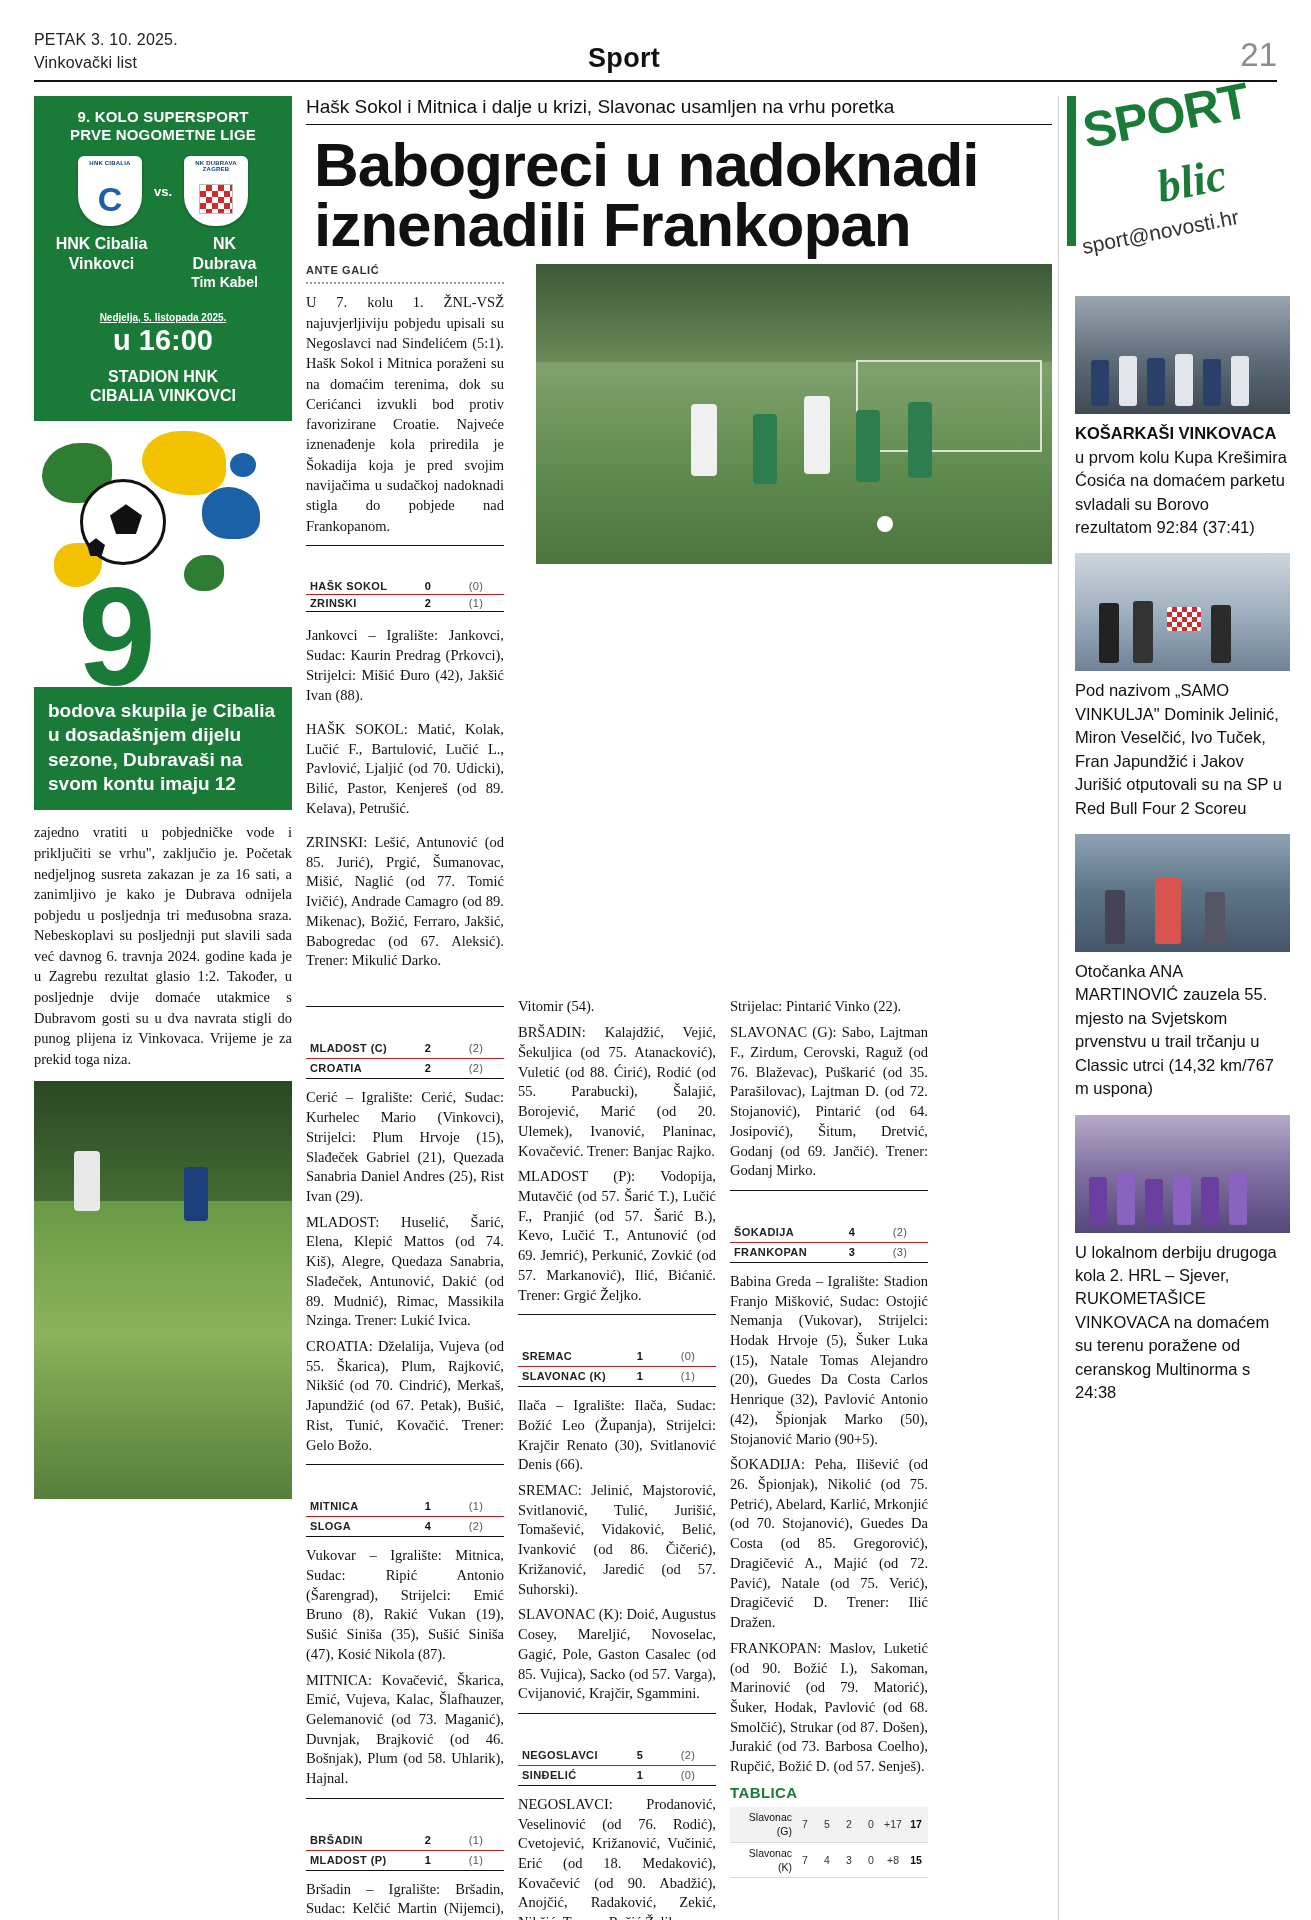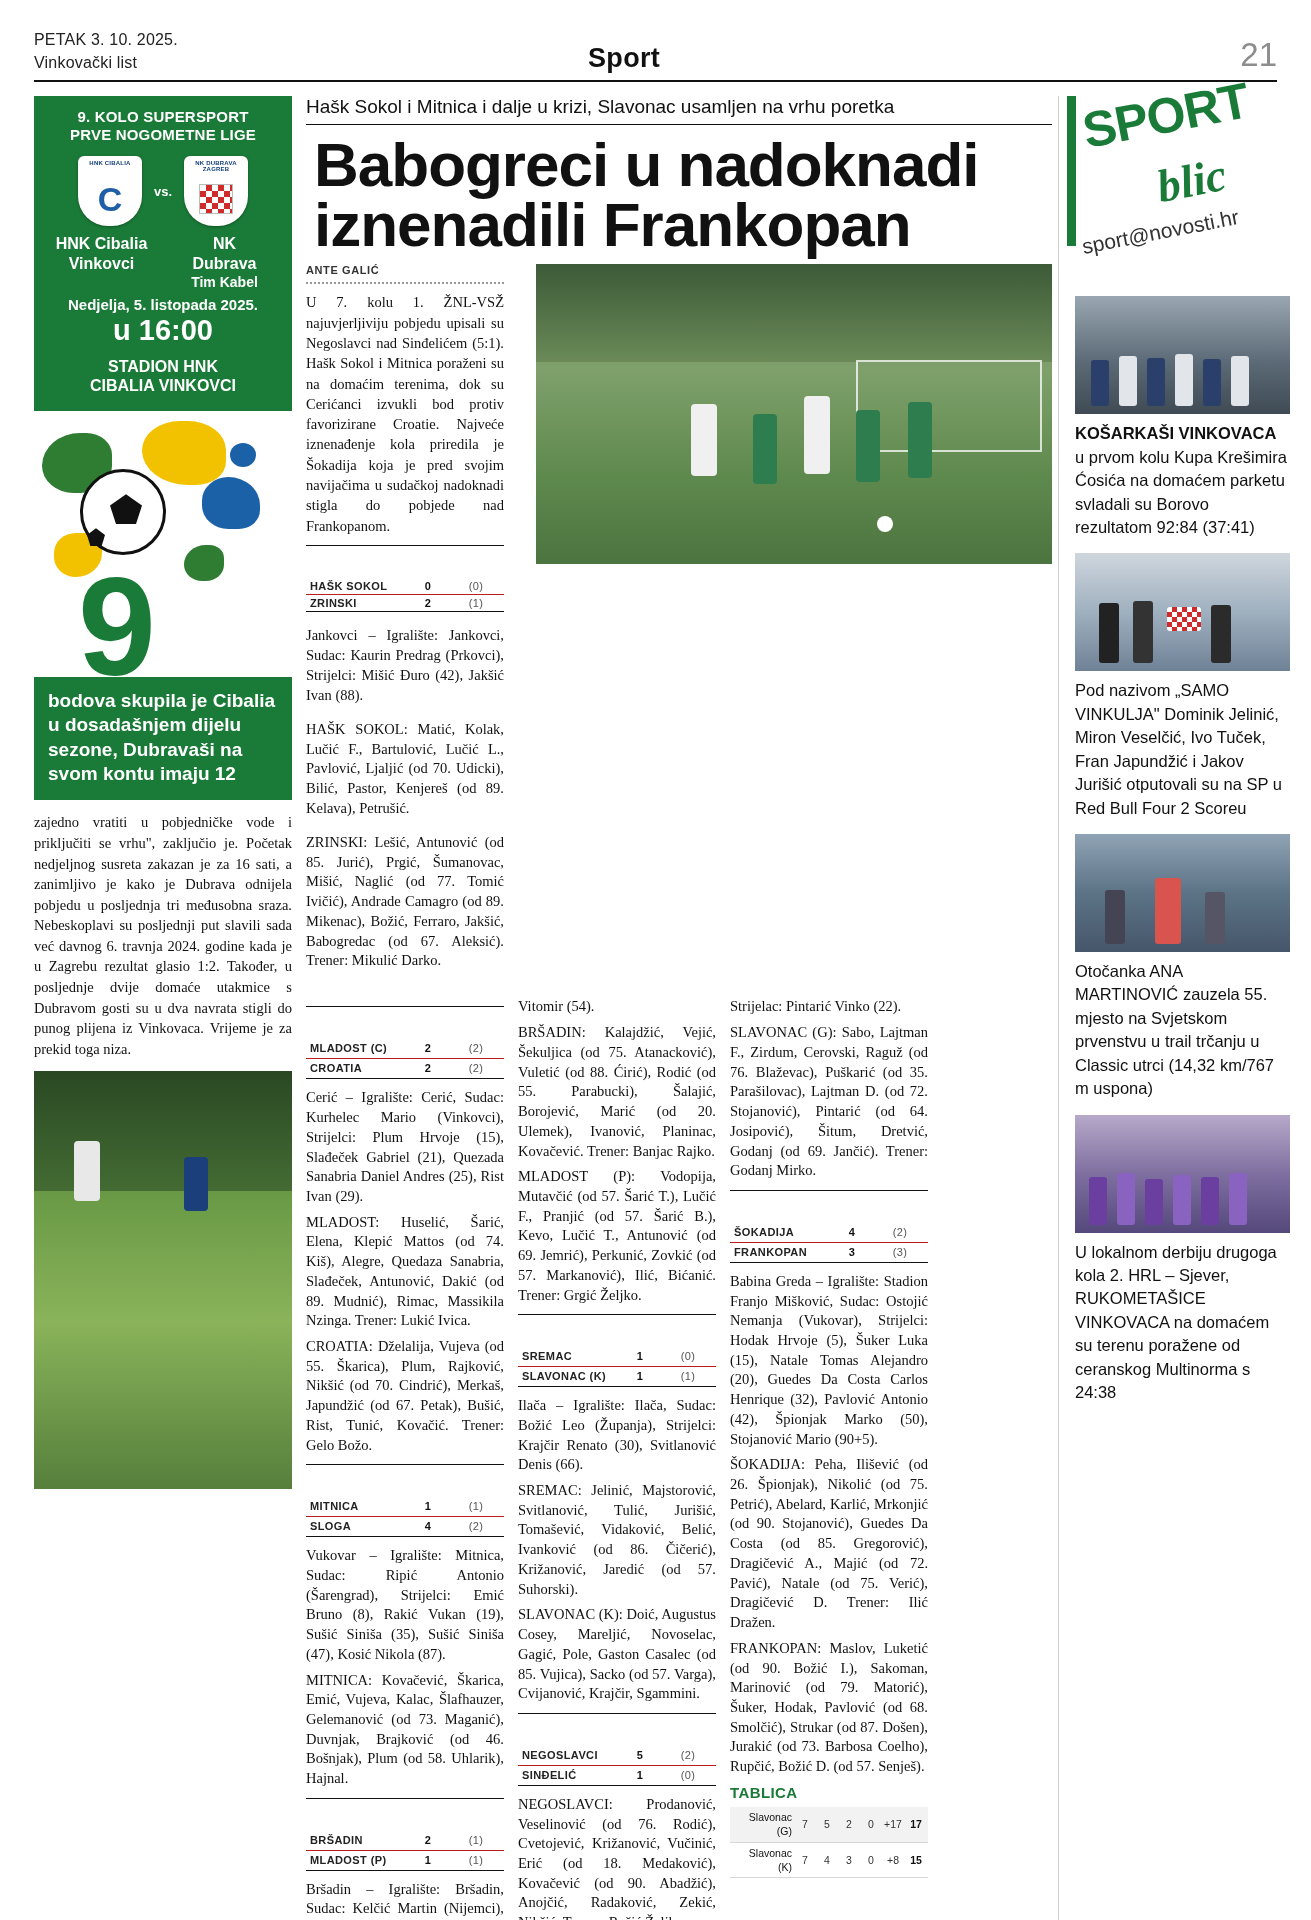--- a/index.html
+++ b/index.html
@@ -38,21 +38,21 @@
   .promo .crests { display:flex; align-items:center; justify-content:center; gap:12px; margin:12px 0 8px; }
   .crest { width:64px; height:70px; background:#fff; border-radius:6px 6px 30px 30px; position:relative; overflow:hidden; box-shadow:0 1px 3px rgba(0,0,0,.3); }
   .crest .crest-top { font-size:6px; font-weight:700; color:#123d7a; text-align:center; padding-top:4px; letter-spacing:.2px;}
   .crest .crest-main { position:absolute; left:0; right:0; top:16px; bottom:0; display:flex; align-items:center; justify-content:center; }
   .crest-c { font-family:"Liberation Sans", sans-serif; font-size:34px; font-weight:700; color:#1f5fa8; line-height:1; }
   .crest-checker { width:34px; height:30px; background:
      repeating-conic-gradient(#d02a2a 0% 25%, #ffffff 0% 50%) 0 0/12px 12px; border:1px solid #bbb;}
   .vs { font-size:13px; font-weight:700; }
   .promo .teams { font-size:16px; font-weight:700; line-height:1.25; margin-top:4px;}
   .promo .teams .small { font-size:14px; }
-  .promo .date { margin-top:4px; font-size:15px; font-weight:700; }
+  .promo .date { margin-top:20px; font-size:10px; font-weight:700;text-decoration:underline; }
   .promo .time { font-size:29px; font-weight:700; line-height:1.1; margin:2px 0 10px;}
   .promo .stadium { font-size:16px; font-weight:700; line-height:1.2; }
 
   
   .splash { position:relative; height:300px; margin-top:4px; overflow:hidden; }
   .ball {
     position:absolute; left:46px; top:54px; width:86px; height:86px; border-radius:50%;
     background:#fff; border:3px solid #111;
   }
   .ball:before{ content:""; position:absolute; left:27px; top:22px; width:32px; height:30px; background:#111;
@@ -367,21 +367,21 @@
               <span class="sc2">(2)</span>
             </div>
             <div class="row">
               <span class="nm">FRANKOPAN</span>
               <span class="sc">3</span>
               <span class="sc2">(3)</span>
             </div>
           </div>
 
           <p>Babina Greda – Igralište: Stadion Franjo Mišković, Sudac: Ostojić Nemanja (Vukovar), Strijelci: Hodak Hrvoje (5), Šuker Luka (15), Natale Tomas Alejandro (20), Guedes Da Costa Carlos Henrique (32), Pavlović Antonio (42), Špionjak Marko (50), Stojanović Mario (90+5).</p>
-          <p>ŠOKADIJA: Peha, Ilišević (od 26. Špionjak), Nikolić (od 75. Petrić), Abelard, Karlić, Mrkonjić (od 90. Stojanović), Guedes Da Costa (od 85. Gregorović), Dragičević A., Majić (od 72. Pavić), Natale (od 75. Verić), Dragičević D. Trener: Ilić Dražen.</p>
+          <p>ŠOKADIJA: Peha, Ilišević (od 26. Špionjak), Nikolić (od 75. Petrić), Abelard, Karlić, Mrkonjić (od 70. Stojanović), Guedes Da Costa (od 85. Gregorović), Dragičević A., Majić (od 72. Pavić), Natale (od 75. Verić), Dragičević D. Trener: Ilić Dražen.</p>
           <p>FRANKOPAN: Maslov, Luketić (od 90. Božić I.), Sakoman, Marinović (od 79. Matorić), Šuker, Hodak, Pavlović (od 68. Smolčić), Strukar (od 87. Došen), Jurakić (od 73. Barbosa Coelho), Rupčić, Božić D. (od 57. Senješ).</p>
 
           <div class="tablica-title">TABLICA</div>
           <table class="tbl">
             <tbody id="standings-body">
                 <tr>
                   <td class="team">Slavonac (G)</td>
                   <td class="num">7</td>
                   <td class="num">5</td>
                   <td class="num">2</td>

